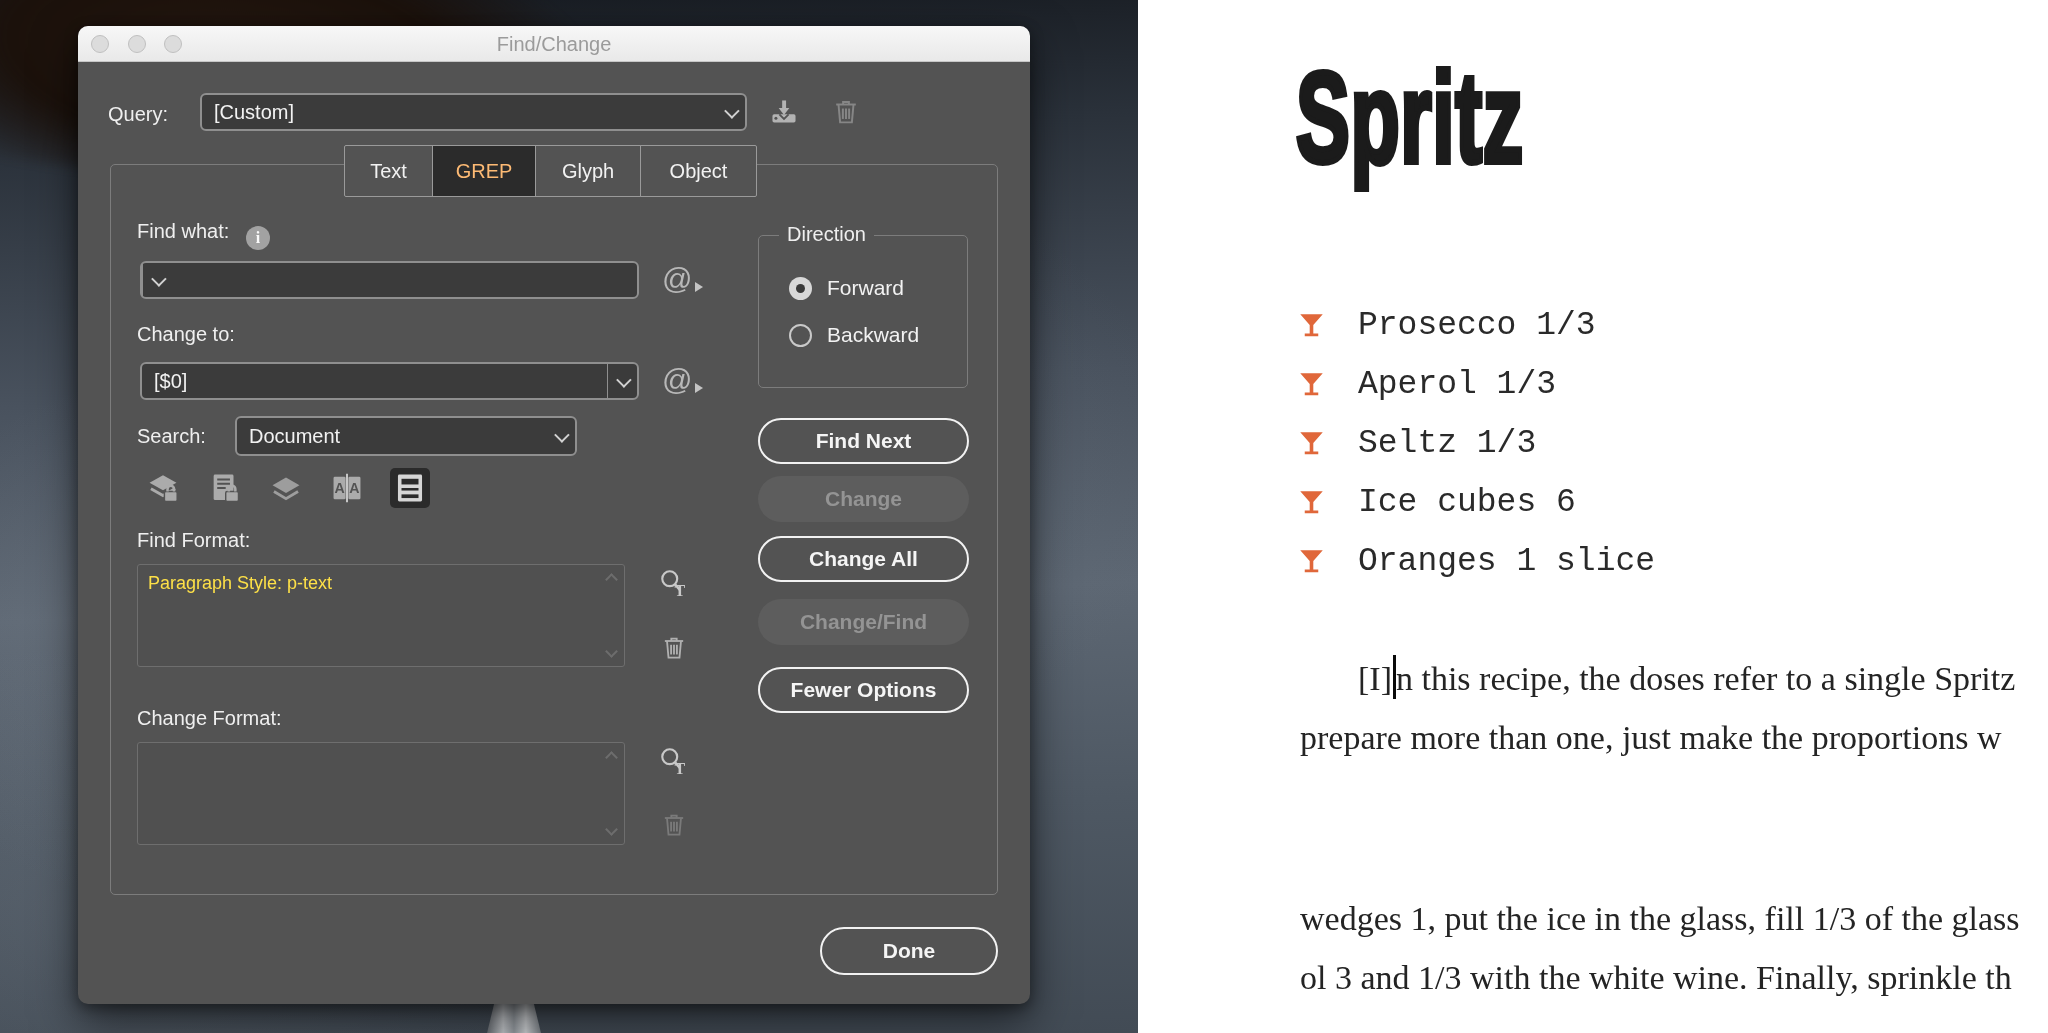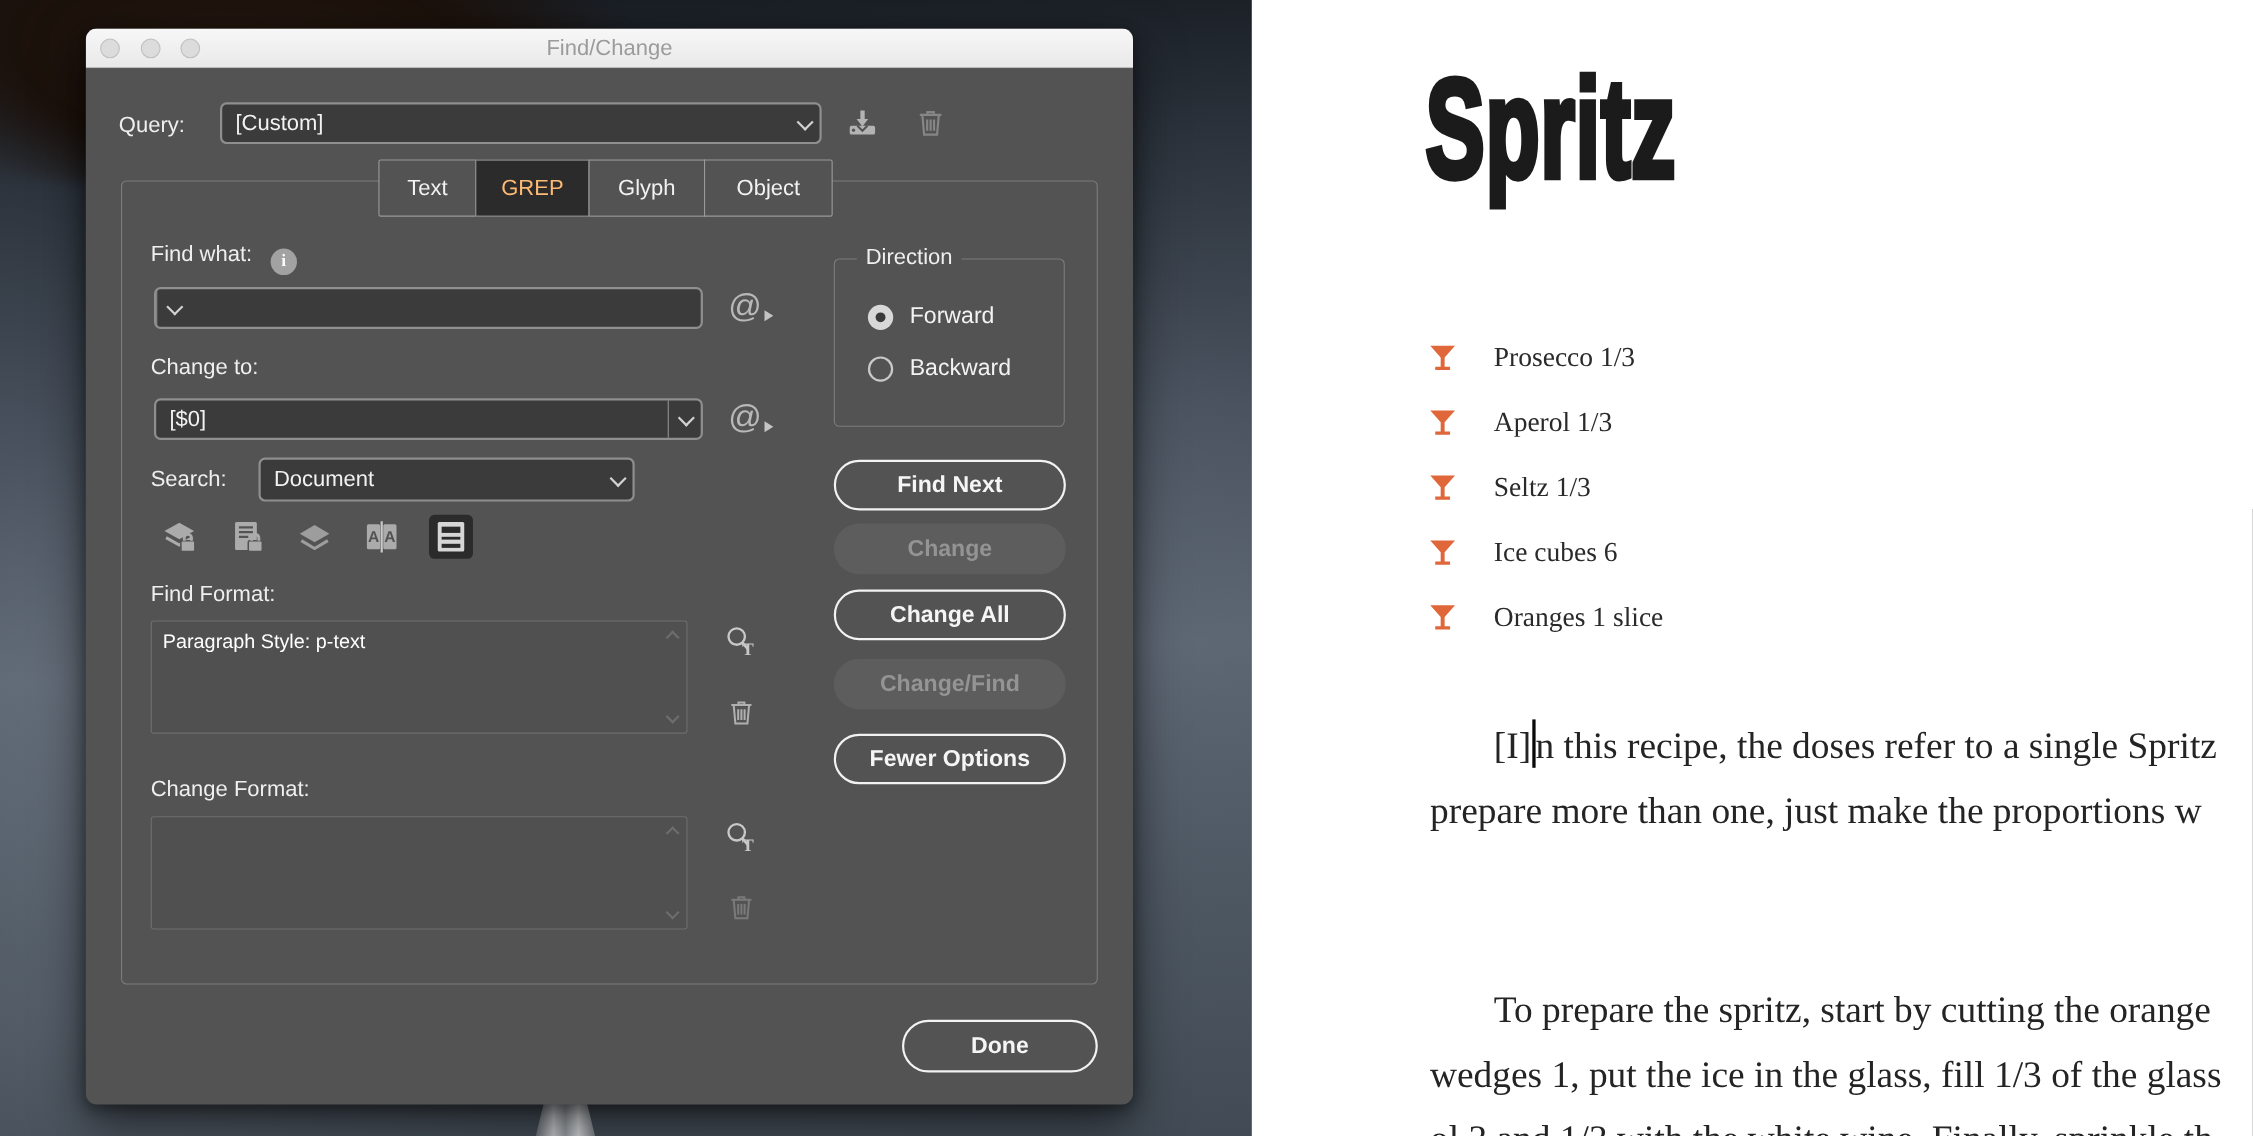--- a/index.html
+++ b/index.html
@@ -24,21 +24,21 @@
 
   
   .doc-panel { position:absolute; left:1138px; top:0; width:910px; height:1033px;
     background:#ffffff; overflow:hidden; color:#232323; }
   .doc-title { position:absolute; left:158px; top:44px; font-size:128px; font-weight:bold;
     color:#1b1b1b; letter-spacing:1px; -webkit-text-stroke:6px #1b1b1b;
     transform:scaleX(.63); transform-origin:left top; white-space:nowrap; }
   .ingredients { position:absolute; left:160px; top:296px; list-style:none; }
   .ingredients li { height:59px; display:flex; align-items:center; white-space:nowrap; }
   .ingredients svg { width:27px; height:27px; margin-right:33px; flex:0 0 auto; }
-  .ing-text { font-family:Liberation Serif, serif; font-size:25px; color:#2a2a2a; }
+  .ing-text { font-family:Liberation Mono, monospace; font-size:33px; color:#2a2a2a; }
   .para { position:absolute; left:162px; font-family:"Liberation Serif", serif;
     font-size:34px; color:#242424; }
   .para .line { height:58.5px; line-height:58.5px; white-space:nowrap; }
   .para .indent { padding-left:58px; }
   .p1 { top:650px; } .p2 { top:890px; }
   .caret { display:inline-block; width:3px; height:44px; background:#0a0a0a;
     vertical-align:-9px; margin-left:1px; }
 
   
   .dialog { position:absolute; left:78px; top:26px; width:952px; height:978px;
@@ -74,21 +74,21 @@
   .tab { height:52px; border:1px solid #9a9a9a; margin-left:-1px; background:#535353;
     color:#f2f2f2; font-size:20px; display:flex; align-items:center; justify-content:center; }
   .tab.active { background:#2b2b2b; color:#fdba74; }
   .t0{width:89px;border-radius:2px 0 0 2px;} .t1{width:104px;} .t2{width:106px;} .t3{width:117px;border-radius:0 2px 2px 0;}
 
   .groupbox { position:absolute; left:32px; top:138px; width:888px; height:731px;
     border:1px solid #7c7c7c; border-radius:5px; z-index:1; }
   .dlg-inner { position:absolute; inset:0; z-index:2; }
 
   .format-box { position:absolute; left:59px; width:488px; height:103px; background:#505050;
-    border:1px solid #6e6e6e; border-radius:3px; color:#ffffff; font-size:18px; }
+    border:1px solid #6e6e6e; border-radius:3px; color:#fde047; font-size:18px; }
   .format-box .fmt-text { position:absolute; left:10px; top:8px; white-space:nowrap; }
   .mini-chev { position:absolute; right:8px; width:9px; height:9px;
     border-right:2px solid #6d6d6d; border-bottom:2px solid #6d6d6d; }
   .mini-up { top:10px; transform:rotate(-135deg); }
   .mini-dn { bottom:10px; transform:rotate(45deg); }
 
   .fieldset { position:absolute; left:680px; top:209px; width:210px; height:153px;
     border:1px solid #7c7c7c; border-radius:5px; }
   .legend { position:absolute; left:20px; top:-13px; background:#535353; padding:0 8px;
     color:#efefef; font-size:20px; }
@@ -159,21 +159,20 @@
   </ul>
 
   <div class="para p1">
     <div class="line indent">
       <span>[I]</span><span class="caret"></span><span>n this recipe, the doses refer to a single Spritz</span>
     </div>
     <div class="line">prepare more than one, just make the proportions w</div>
   </div>
 
   <div class="para p2">
-    <div class="line indent">To prepare the spritz, start by cutting the orange</div>
     <div class="line">wedges 1, put the ice in the glass, fill 1/3 of the glass</div>
     <div class="line">ol 3 and 1/3 with the white wine. Finally, sprinkle th</div>
   </div>
 </div>
 
 <div class="dialog">
 
   <div class="titlebar">
     <span class="tl-dot" style="left:13px"></span>
     <span class="tl-dot" style="left:50px"></span>

